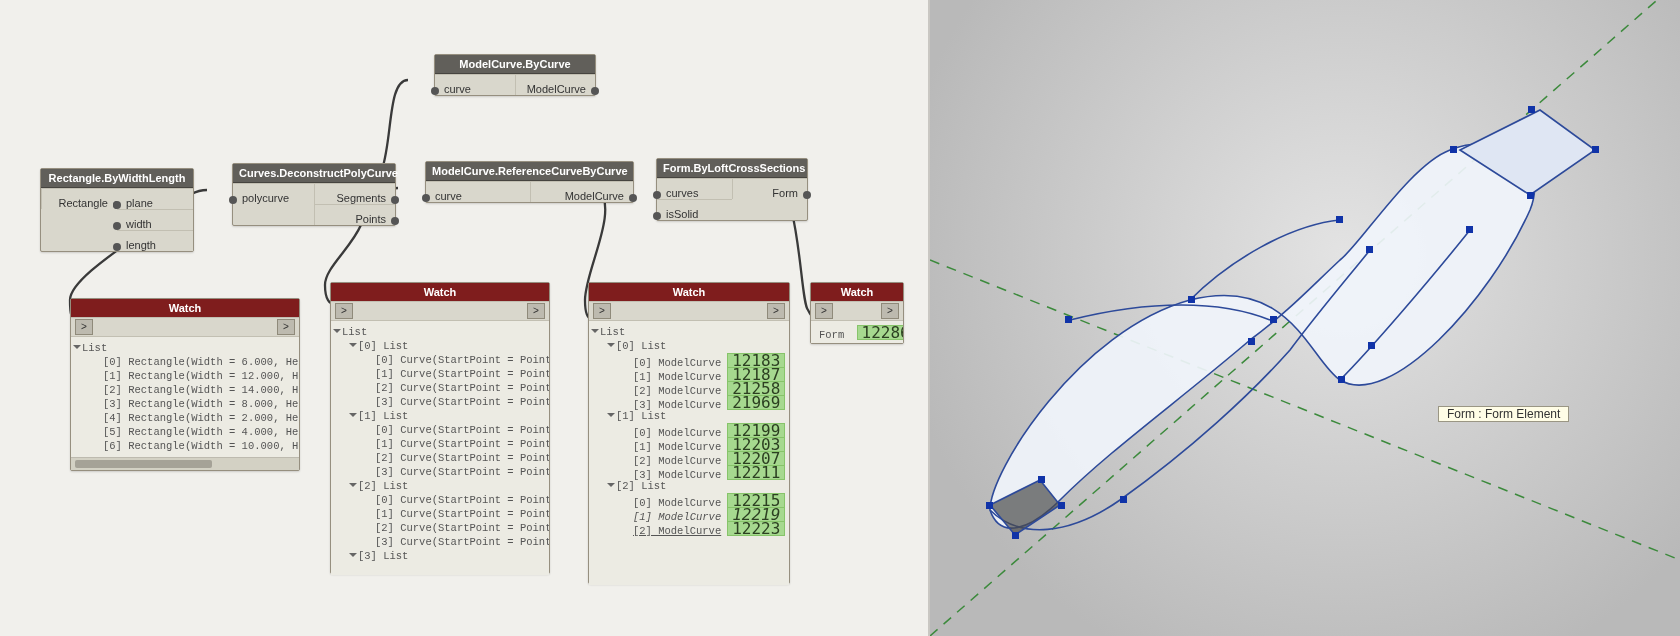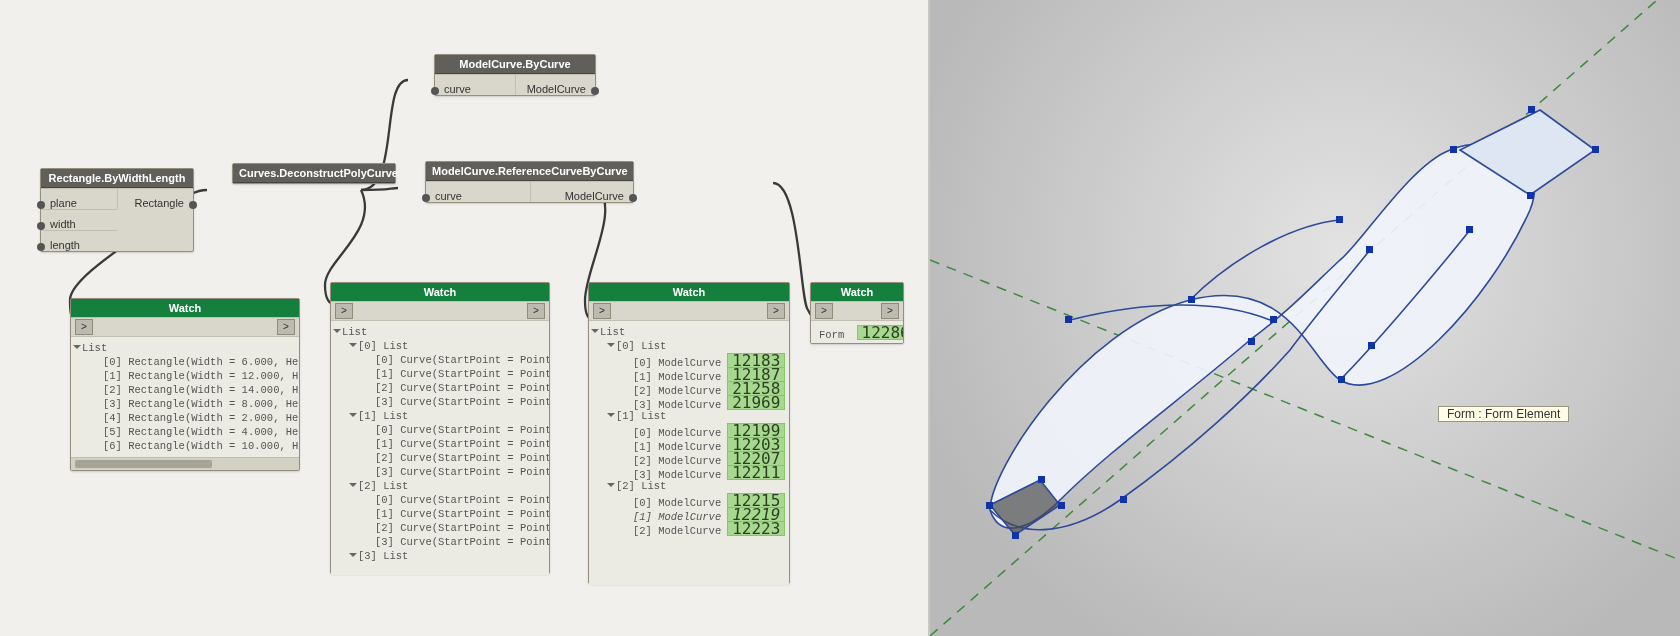--- a/index.html
+++ b/index.html
@@ -30,21 +30,21 @@
     background: #d9d7cc; border-top: 1px solid #c2bfb2; padding: 0 6px; }
   .col.in .port { justify-content: flex-start; }
   .col.out .port { justify-content: flex-end; border-left: 1px solid #c2bfb2; }
   .port .dot { width: 8px; height: 8px; border-radius: 4px; background: #555; }
   .col.in .dot { margin-right: 5px; margin-left: -10px; }
   .col.out .dot { margin-left: 5px; margin-right: -10px; }
 
   
   .watch { position: absolute; background: #d9d7cc; border: 1px solid #968f7f;
     border-radius: 2px; box-shadow: 0 1px 2px rgba(0,0,0,.15); }
-  .watch .title { background: #15803d; color: #fff; font-weight: bold;
+  .watch .title { background: #7f1d1d; color: #fff; font-weight: bold;
     padding: 3px 6px; text-align: center; font-size: 11px; }
   .watch .bar { display: flex; justify-content: space-between; align-items: center;
     height: 18px; padding: 0 4px; border-top: 1px solid #c2bfb2; }
   .watch .bar .gt { width: 16px; height: 14px; background: #bdbaaf;
     border: 1px solid #8f8a7a; font-size: 10px; line-height: 14px; text-align: center; }
   .watch .body { background: #ecebe3; border-top: 1px solid #c2bfb2;
     font-family: "Consolas","Courier New",monospace; font-size: 10.5px;
     color: #555; padding: 4px 4px 4px 4px; overflow: hidden; white-space: nowrap; }
   .watch .body .line { height: 14px; line-height: 14px; }
   .watch .tri { display: inline-block; width: 0; height: 0; border-left: 4px solid #666;
@@ -86,45 +86,63 @@
     <path d="M598,188 C615,188 620,183 630,183"></path>
 
     <path d="M598,188 C620,210 585,270 585,300 C585,315 588,319 592,319"></path>
 
     <path d="M773,183 C800,183 800,302 808,310 C810,314 812,317 814,318"></path>
   </svg>
 
   <div class="node" style="left:8px; top:168px; width:152px;">
     <div class="title">Rectangle.ByWidthLength</div>
     <div class="ports">
+      <div class="col out">
+        <div class="port">
+            <span>Rectangle</span>
+            <span class="dot"></span>
+          </div>
+      </div>
       <div class="col in">
         <div class="port">
             <span class="dot"></span>
             <span>plane</span>
           </div>
         <div class="port">
             <span class="dot"></span>
             <span>width</span>
           </div>
         <div class="port">
             <span class="dot"></span>
             <span>length</span>
-          </div>
-      </div>
-      <div class="col out">
-        <div class="port">
-            <span>Rectangle</span>
-            <span class="dot"></span>
           </div>
       </div>
     </div>
   </div>
 
   <div class="node" style="left:200px; top:163px; width:162px;">
     <div class="title">Curves.DeconstructPolyCurve</div>
+    <div class="ports">
+      <div class="col in">
+        <div class="port">
+            <span class="dot"></span>
+            <span>polycurve</span>
+          </div>
+      </div>
+      <div class="col out">
+        <div class="port">
+            <span>Segments</span>
+            <span class="dot"></span>
+          </div>
+        <div class="port">
+            <span>Points</span>
+            <span class="dot"></span>
+          </div>
+      </div>
+    </div>
   </div>
 
   <div class="node" style="left:402px; top:54px; width:160px;">
     <div class="title">ModelCurve.ByCurve</div>
     <div class="ports">
       <div class="col in">
         <div class="port">
             <span class="dot"></span>
             <span>curve</span>
           </div>
@@ -149,20 +167,41 @@
       </div>
       <div class="col out">
         <div class="port">
             <span>ModelCurve</span>
             <span class="dot"></span>
           </div>
       </div>
     </div>
   </div>
 
+  <div class="node" style="left:624px; top:158px; width:150px;">
+    <div class="title">Form.ByLoftCrossSections</div>
+    <div class="ports">
+      <div class="col in">
+        <div class="port">
+            <span class="dot"></span>
+            <span>curves</span>
+          </div>
+        <div class="port">
+            <span class="dot"></span>
+            <span>isSolid</span>
+          </div>
+      </div>
+      <div class="col out">
+        <div class="port">
+            <span>Form</span>
+            <span class="dot"></span>
+          </div>
+      </div>
+    </div>
+  </div>
 
   <div class="watch" style="left:70px; top:298px; width:228px;">
     <div class="title">Watch</div>
     <div class="bar">
       <span class="gt">&gt;</span>
       <span class="gt">&gt;</span>
     </div>
     <div class="body">
       <div class="line"><span class="tri"></span><span>List</span></div>
       <div id="w1-lines">
@@ -222,21 +261,21 @@
           <div class="line" style="padding-left: 40px;"><span>[2] ModelCurve</span><span class="id-chip">21258</span></div>
           <div class="line" style="padding-left: 40px;"><span>[3] ModelCurve</span><span class="id-chip">21969</span></div>
           <div class="line" style="padding-left: 16px;"><span class="tri"></span>[1] List</div>
           <div class="line" style="padding-left: 40px;"><span>[0] ModelCurve</span><span class="id-chip">12199</span></div>
           <div class="line" style="padding-left: 40px;"><span>[1] ModelCurve</span><span class="id-chip">12203</span></div>
           <div class="line" style="padding-left: 40px;"><span>[2] ModelCurve</span><span class="id-chip">12207</span></div>
           <div class="line" style="padding-left: 40px;"><span>[3] ModelCurve</span><span class="id-chip">12211</span></div>
           <div class="line" style="padding-left: 16px;"><span class="tri"></span>[2] List</div>
           <div class="line" style="padding-left: 40px;"><span>[0] ModelCurve</span><span class="id-chip">12215</span></div>
           <div class="line" style="padding-left: 40px; font-style: italic;"><span>[1] ModelCurve</span><span class="id-chip">12219</span></div>
-          <div class="line" style="padding-left: 40px;"><span>[2] ModelCurve</span><span class="id-chip">12223</span></div>
+          <div class="line" style="padding-left: 40px; text-decoration: underline;"><span>[2] ModelCurve</span><span class="id-chip">12223</span></div>
         </div>
     </div>
   </div>
 
   <div class="watch" style="left:810px; top:282px; width:92px;">
     <div class="title">Watch</div>
     <div class="bar">
       <span class="gt">&gt;</span>
       <span class="gt">&gt;</span>
     </div>

